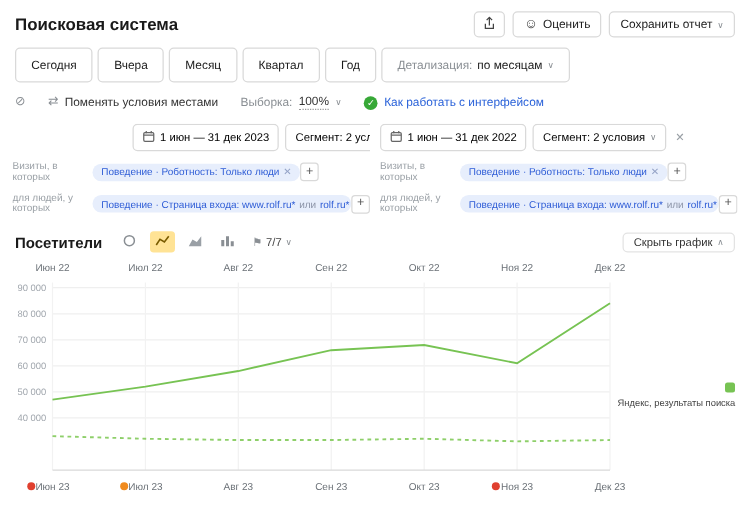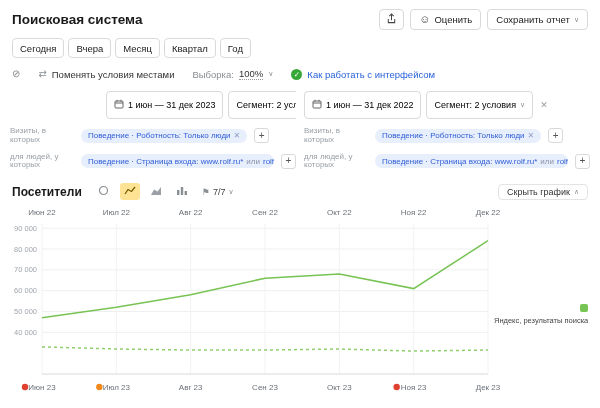--- a/index.html
+++ b/index.html
@@ -14,41 +14,41 @@
   .title { font-size:13.5px; font-weight:700;text-align:center; }
   .header-right { display:flex; gap:6px; align-items:center; }
 
   .btn { height:21px; display:inline-flex; align-items:center; gap:4px; padding:0 8px;
          border:1px solid #d9d9d9; border-radius:4px; background:#fff; font-size:9.5px; color:#1a1a1a; }
   .icon-btn { width:25px; justify-content:center; padding:0; }
   .chev { font-size:7px; color:#8a8f94; }
   .smiley { font-size:11px; color:#444; line-height:1; }
 
   .periods { display:flex; gap:4px; padding:8px 12px 0; }
-  .periods .btn { height:20px; padding:0 7px; }
+  .periods .btn { height:28px; padding:0 12px; }
   .muted-label { color:#8a8f94; }
 
   .actions { display:flex; gap:18px; align-items:center; padding:10px 12px 0; }
   .link-btn { display:inline-flex; align-items:center; gap:5px; background:none; border:none; font-size:9.5px; color:#333; }
   .act-ic { color:#8a8f94; font-size:10px; line-height:1; }
   .samp-val { border-bottom:1px dotted #999; }
   .help-link { color:#2a62d9; }
   .check-circle { width:11px; height:11px; border-radius:50%; background:#37a837; color:#fff;
                   font-size:7.5px; display:inline-flex; align-items:center; justify-content:center; }
 
   .panels { display:flex; padding:11px 10px 0; }
   .panel { flex:1; min-width:0; overflow:hidden; }
   .panel:nth-child(2) { padding-left:8px; }
   .seg-head { display:flex; gap:5px; align-items:center; }
   .panel:nth-child(1) .seg-head { margin-left:96px; }
-  .chip-btn { height:28px; display:inline-flex; align-items:center; gap:4px; padding:3px 7px;
+  .chip-btn { height:22px; display:inline-flex; align-items:center; gap:4px; padding:3px 7px;
               border:1px solid #d9d9d9; border-radius:4px; background:#fff; font-size:9px; white-space:nowrap; }
   .x-btn { border:none; background:none; color:#9aa0a6; font-size:9px; padding:2px; }
 
-  .cond-row { display:flex; align-items:center; gap:7px; margin-top:8px; }
+  .cond-row { display:flex; align-items:center; gap:0; margin-top:8px; }
   .cond-label { flex:0 0 64px; font-size:8px; color:#9aa0a6; line-height:1.1; }
   .chip { display:inline-flex; align-items:center; gap:3px; background:#e7eefc; border-radius:9px;
           padding:2.5px 7px; font-size:8px; color:#2f5dd6; white-space:nowrap; min-width:0; overflow:hidden;text-align:center; }
   .chip .muted { color:#8b93a7; }
   .chip .x { color:#93a2c6; font-size:8px; cursor:pointer; }
   .plus-btn { flex:0 0 auto; width:15px; height:15px; border:1px solid #d9d9d9; border-radius:3px;
               background:#fff; color:#555; font-size:10px; line-height:1;
               display:inline-flex; align-items:center; justify-content:center; }
 
   .visitors { display:flex; align-items:center; gap:6px; margin:13px 12px 0; }
@@ -94,20 +94,25 @@
       </button>
     </div>
   </div>
 
   <div class="periods">
     <button class="btn">Сегодня</button>
     <button class="btn">Вчера</button>
     <button class="btn">Месяц</button>
     <button class="btn">Квартал</button>
     <button class="btn">Год</button>
+    <button class="btn">
+      <span class="muted-label">Детализация:</span>
+      <span>по месяцам</span>
+      <span class="chev">∨</span>
+    </button>
   </div>
 
   <div class="actions">
     <button class="link-btn">
       <span class="act-ic">⊘</span>
     </button>
     <button class="link-btn">
       <span class="act-ic">⇄</span>
       <span>Поменять условия местами</span>
     </button>

